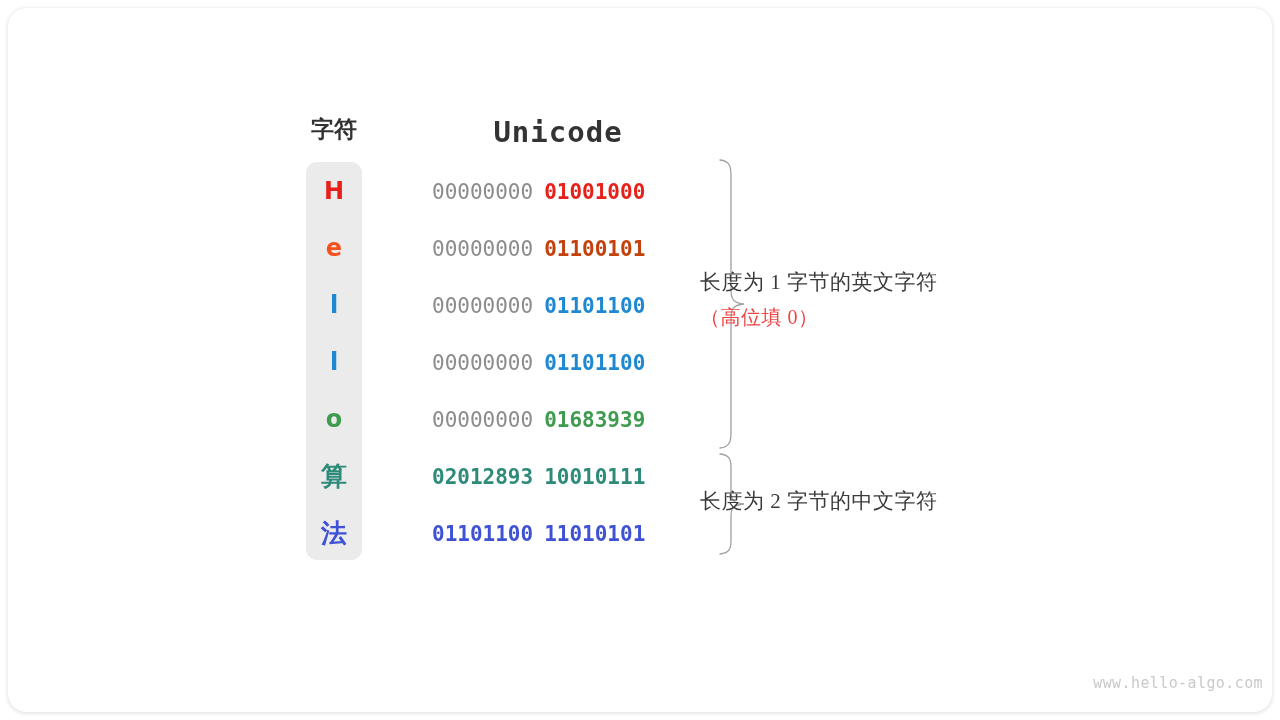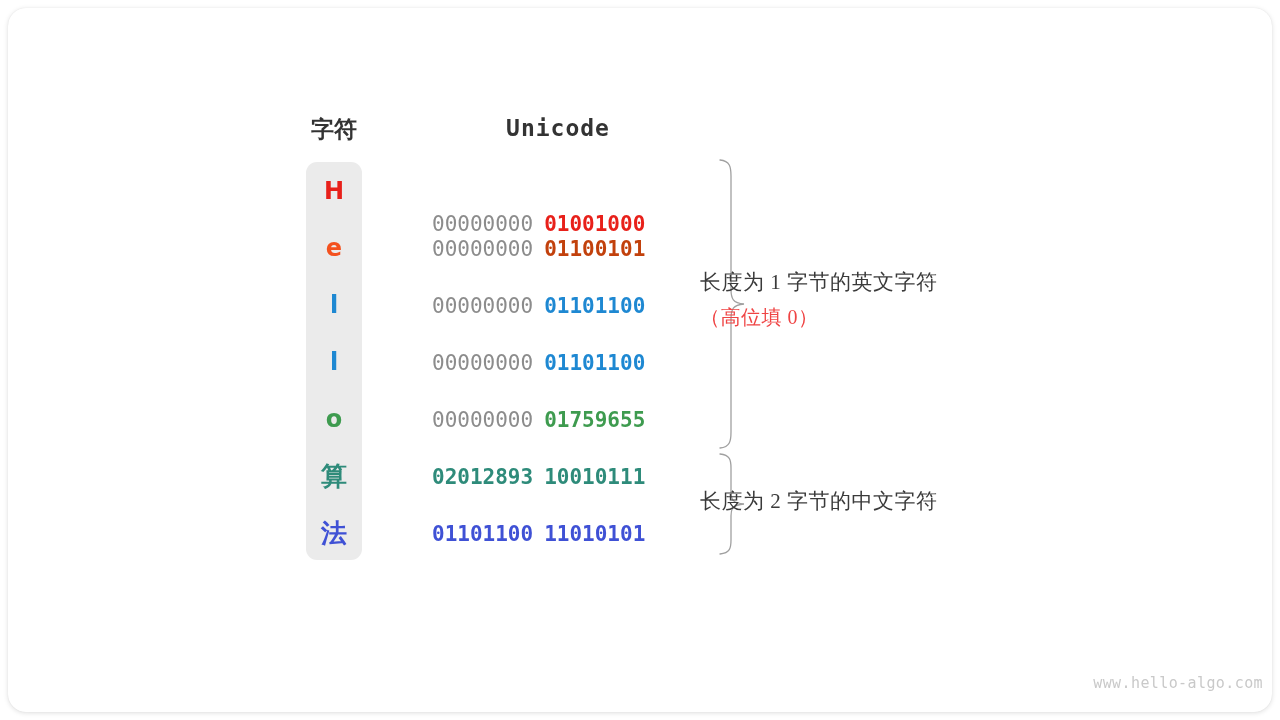--- a/index.html
+++ b/index.html
@@ -40,21 +40,21 @@
     width: 56px;
     text-align: center;
     font-size: 23px;
     font-family: "DejaVu Sans", "Liberation Sans", sans-serif;
   }
   #header-unicode {
     left: 432px;
     top: 115px;
     width: 252px;
     text-align: center;
-    font-size: 23px;
+    font-size: 29px;
     letter-spacing: 1px;
     font-family: "DejaVu Sans Mono", "Liberation Mono", monospace;
   }
 
   
   .char-pill {
     position: absolute;
     left: 306px;
     top: 162px;
     width: 56px;
@@ -158,29 +158,29 @@
 <div id="canvas">
   <div class="card"></div>
 
   <div class="col-header" id="header-char">字符</div>
   <div class="col-header" id="header-unicode">Unicode</div>
 
   <div class="char-pill"></div>
 
   <div id="rows-layer">
       <div class="char-cell" style="top: 176px; color: rgb(232, 32, 26);">H</div>
-      <div class="bin-row" style="top: 178px; margin-top: 32px;"><span class="byte-hi pad" style="color: rgb(140, 140, 140);">00000000</span><span class="byte-sep"></span><span class="byte-lo" style="color: rgb(232, 32, 26);">01001000</span></div>
+      <div class="bin-row" style="top: 178px;"><span class="byte-hi pad" style="color: rgb(140, 140, 140);">00000000</span><span class="byte-sep"></span><span class="byte-lo" style="color: rgb(232, 32, 26);">01001000</span></div>
       <div class="char-cell" style="top: 233px; color: rgb(244, 81, 30);">e</div>
       <div class="bin-row" style="top: 235px;"><span class="byte-hi pad" style="color: rgb(140, 140, 140);">00000000</span><span class="byte-sep"></span><span class="byte-lo" style="color: #c2410c;">01100101</span></div>
       <div class="char-cell" style="top: 290px; color: rgb(30, 136, 210);">l</div>
       <div class="bin-row" style="top: 292px;"><span class="byte-hi pad" style="color: rgb(140, 140, 140);">00000000</span><span class="byte-sep"></span><span class="byte-lo" style="color: rgb(30, 136, 210);">01101100</span></div>
       <div class="char-cell" style="top: 347px; color: rgb(30, 136, 210);">l</div>
       <div class="bin-row" style="top: 349px;"><span class="byte-hi pad" style="color: rgb(140, 140, 140);">00000000</span><span class="byte-sep"></span><span class="byte-lo" style="color: rgb(30, 136, 210);">01101100</span></div>
       <div class="char-cell" style="top: 404px; color: rgb(62, 155, 79);">o</div>
-      <div class="bin-row" style="top: 406px;"><span class="byte-hi pad" style="color: rgb(140, 140, 140);">00000000</span><span class="byte-sep"></span><span class="byte-lo" style="color: rgb(62, 155, 79);">01759655</span></div>
+      <div class="bin-row" style="top: 406px;"><span class="byte-hi pad" style="color: rgb(140, 140, 140);">00000000</span><span class="byte-sep"></span><span class="byte-lo" style="color: rgb(62, 155, 79);">01683939</span></div>
       <div class="char-cell cjk" style="top: 461px; color: rgb(46, 139, 122);">算</div>
       <div class="bin-row" style="top: 463px;"><span class="byte-hi" style="color: rgb(46, 139, 122);">02012893</span><span class="byte-sep"></span><span class="byte-lo" style="color: rgb(46, 139, 122); margin-top: 17px;">10010111</span></div>
       <div class="char-cell cjk" style="top: 518px; color: rgb(63, 81, 213);">法</div>
       <div class="bin-row" style="top: 520px;"><span class="byte-hi" style="color: rgb(63, 81, 213);">01101100</span><span class="byte-sep"></span><span class="byte-lo" style="color: rgb(63, 81, 213);">11010101</span></div>
     </div>
 
   <svg class="brace" id="brace-ascii" style="left:718px; top:158px;" width="28" height="292" viewBox="0 0 28 292">
     <path d="M 2 2 C 12 3 13 9 13 18 L 13 131 C 13 141 15 145 26 146 C 15 147 13 151 13 161 L 13 274 C 13 283 12 289 2 290" fill="none" stroke="#a0a0a0" stroke-width="1.3" stroke-linecap="round"></path>
   </svg>
 

